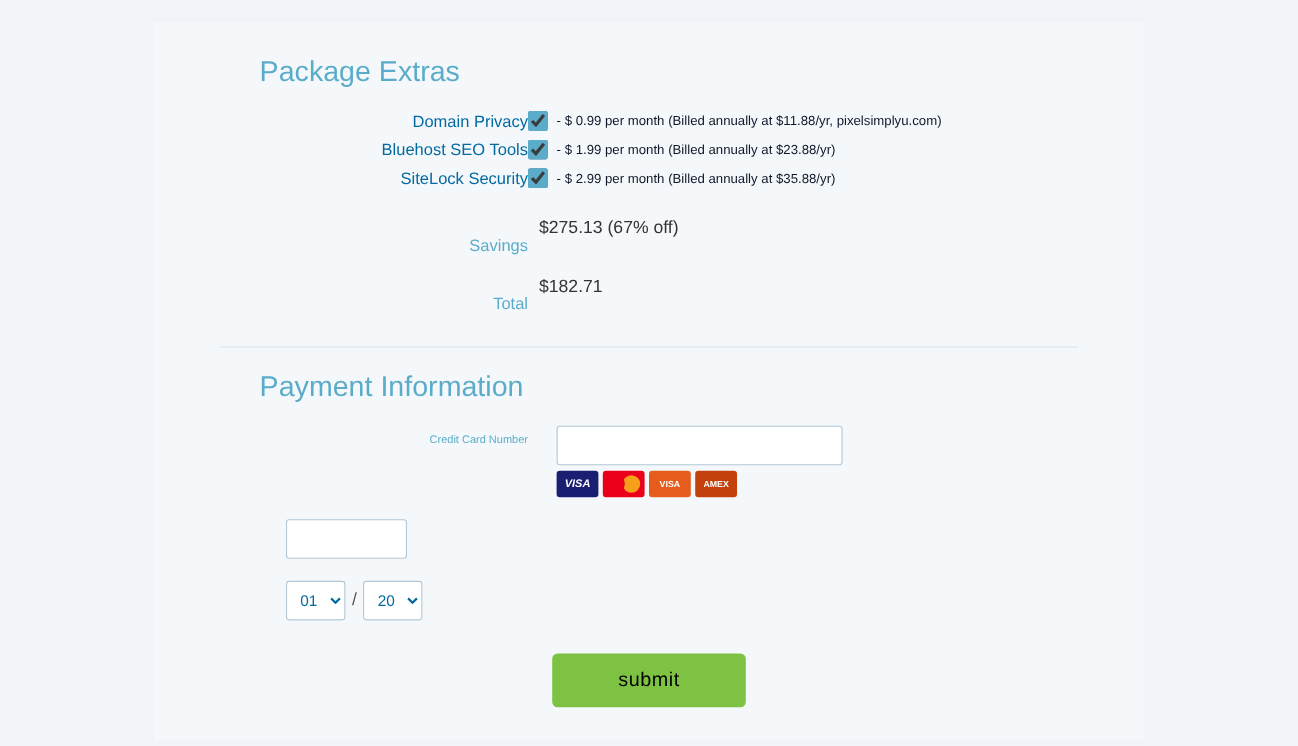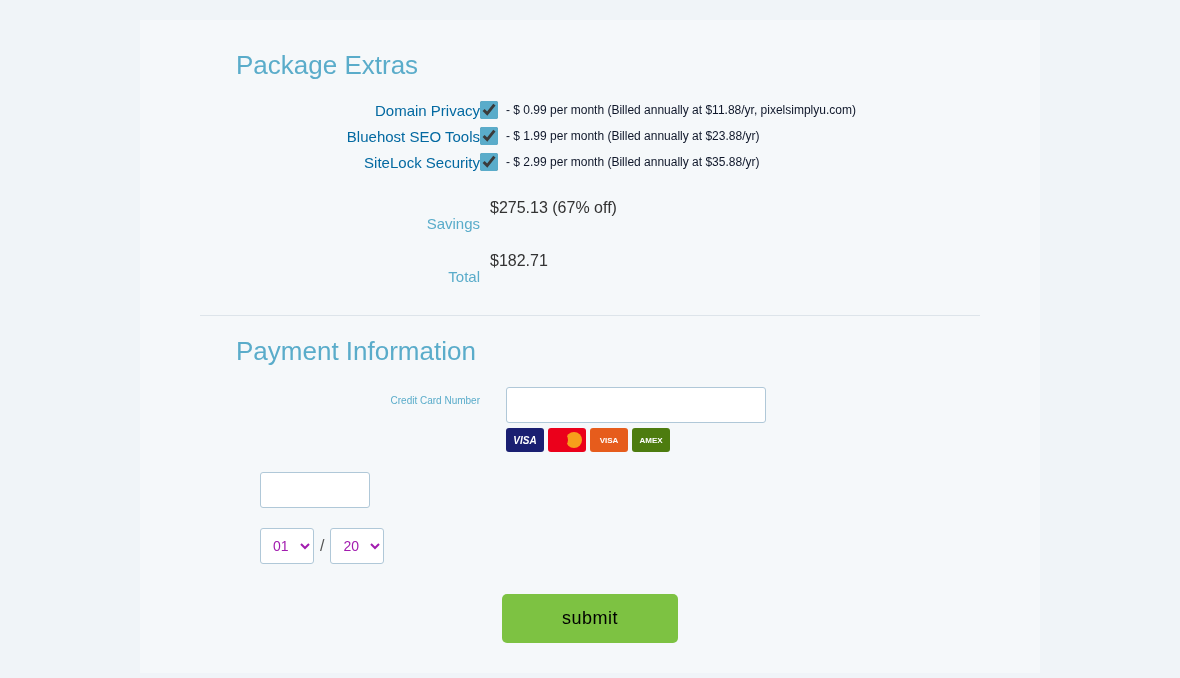--- a/index.html
+++ b/index.html
@@ -190,21 +190,21 @@
       top: 4px;
       z-index: 1;
     }
 
     .card-discover {
       background: #e65c1c;
       font-size: 8px;
     }
 
     .card-amex {
-      background: #4d7c0f;
+      background: #c2410c;
       font-size: 8px;
     }
 
     .cvv-input {
       width: 110px;
       height: 36px;
       border: 1px solid #b0c8d8;
       border-radius: 3px;
       padding: 4px 8px;
       font-size: 14px;
@@ -218,21 +218,21 @@
       gap: 6px;
     }
 
     .expiry-select {
       height: 36px;
       border: 1px solid #b0c8d8;
       border-radius: 3px;
       padding: 4px 8px;
       font-size: 14px;
       background: #fff;
-      color: #a21caf;
+      color: #0369a1;
       cursor: pointer;
       outline: none;
     }
 
     .expiry-separator {
       color: #555;
       font-size: 16px;
     }
 
     .submit-section {

